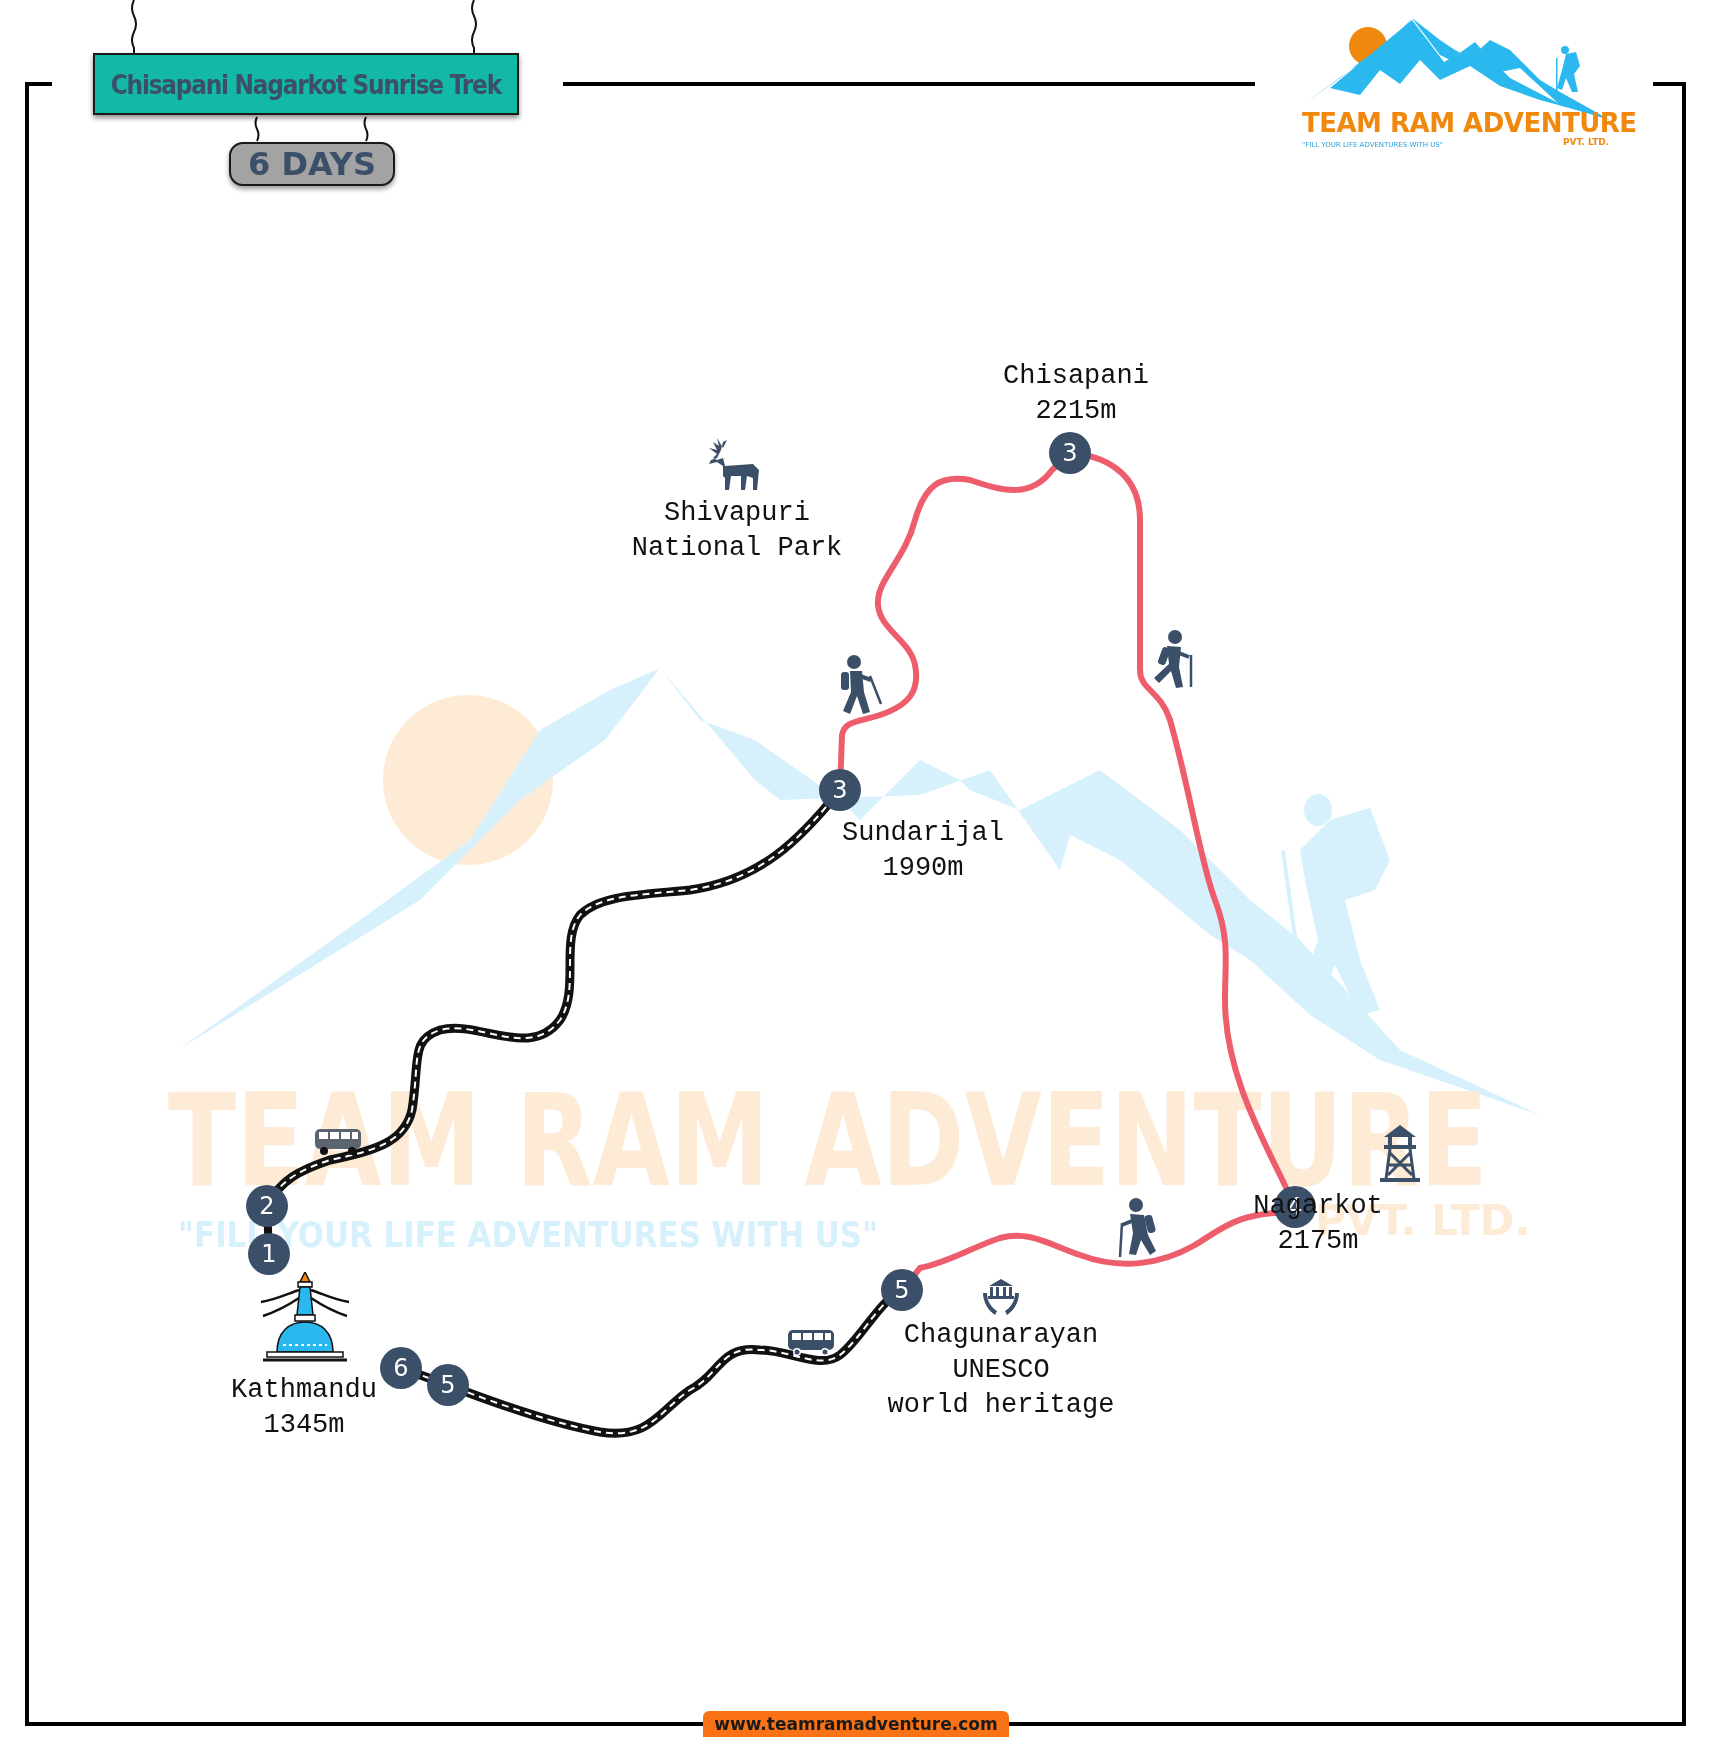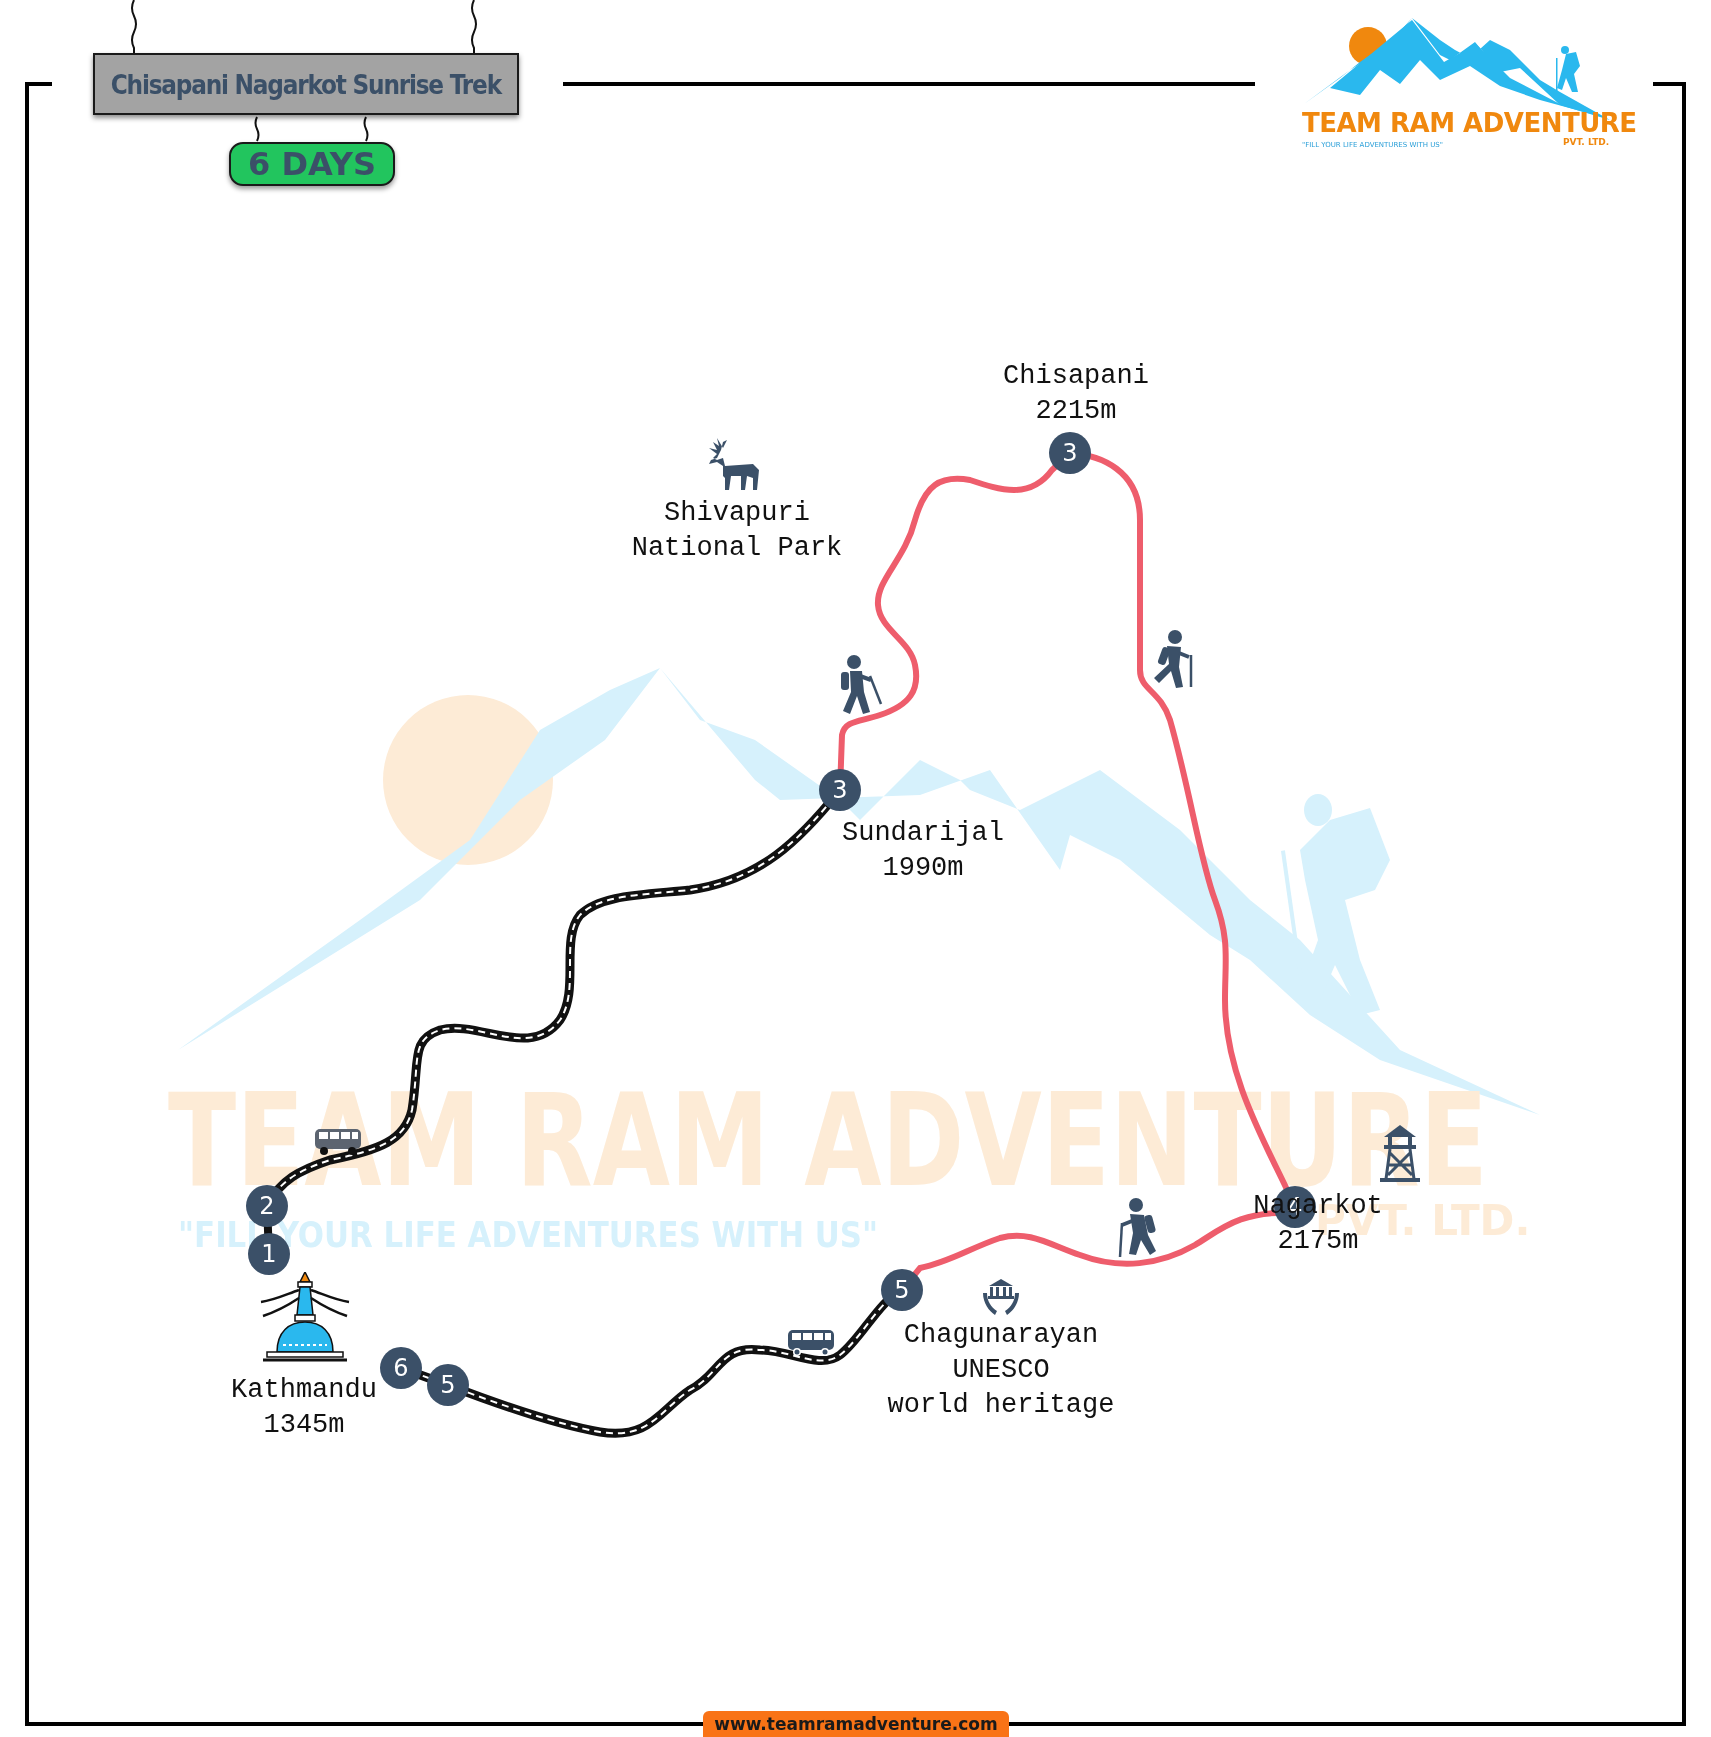--- a/index.html
+++ b/index.html
@@ -2,26 +2,26 @@
 <html><head>
 <meta charset="utf-8">
 <style>
   html, body { margin:0; padding:0; background:#ffffff; }
   body { width:1711px; height:1737px; position:relative; overflow:hidden;
          font-family:"Liberation Sans", "DejaVu Sans", sans-serif; }
   .abs { position:absolute; }
   svg.layer { position:absolute; left:0; top:0; }
   .frame-line { position:absolute; background:#000; }
   .title-sign { position:absolute; left:93px; top:53px; width:426px; height:62px;
-    background:#a3a3a3; border:2px solid #1a1a1a; box-shadow:0 3px 5px rgba(0,0,0,0.45);
+    background:#14b8a6; border:2px solid #1a1a1a; box-shadow:0 3px 5px rgba(0,0,0,0.45);
     display:flex; align-items:center; justify-content:center; box-sizing:border-box; }
   .title-sign span { font-family:"DejaVu Sans", sans-serif; font-weight:bold; font-size:27px;
     color:#3b5068; letter-spacing:-1.4px; transform:scaleX(0.86); white-space:nowrap; }
   .days-badge { position:absolute; left:229px; top:142px; width:166px; height:44px;
-    background:#22c55e; border:2px solid #1a1a1a; border-radius:14px; box-sizing:border-box;
+    background:#a3a3a3; border:2px solid #1a1a1a; border-radius:14px; box-sizing:border-box;
     box-shadow:0 3px 5px rgba(0,0,0,0.4); display:flex; align-items:center; justify-content:center; }
   .days-badge span { font-family:"DejaVu Sans", sans-serif; font-weight:bold; font-size:32px; color:#3b5068; }
   .label { position:absolute; text-align:center; color:#111; font-size:27px; line-height:35px;
     font-family:Liberation Mono, monospace; white-space:nowrap; transform:translateX(-50%); }
   .node { position:absolute; width:42px; height:42px; border-radius:50%; background:#3b5068;
     color:#fff; font-size:24px; display:flex; align-items:center; justify-content:center;
     transform:translate(-50%,-50%); font-family:"DejaVu Sans", sans-serif; }
   .footer-url { position:absolute; left:703px; top:1711px; width:306px; height:26px;
     background:#f97316; border-radius:6px 6px 0 0; display:flex; align-items:center; justify-content:center; }
   .footer-url span { font-family:"DejaVu Sans", sans-serif; font-weight:bold; font-size:17px; color:#1a1a1a; }

